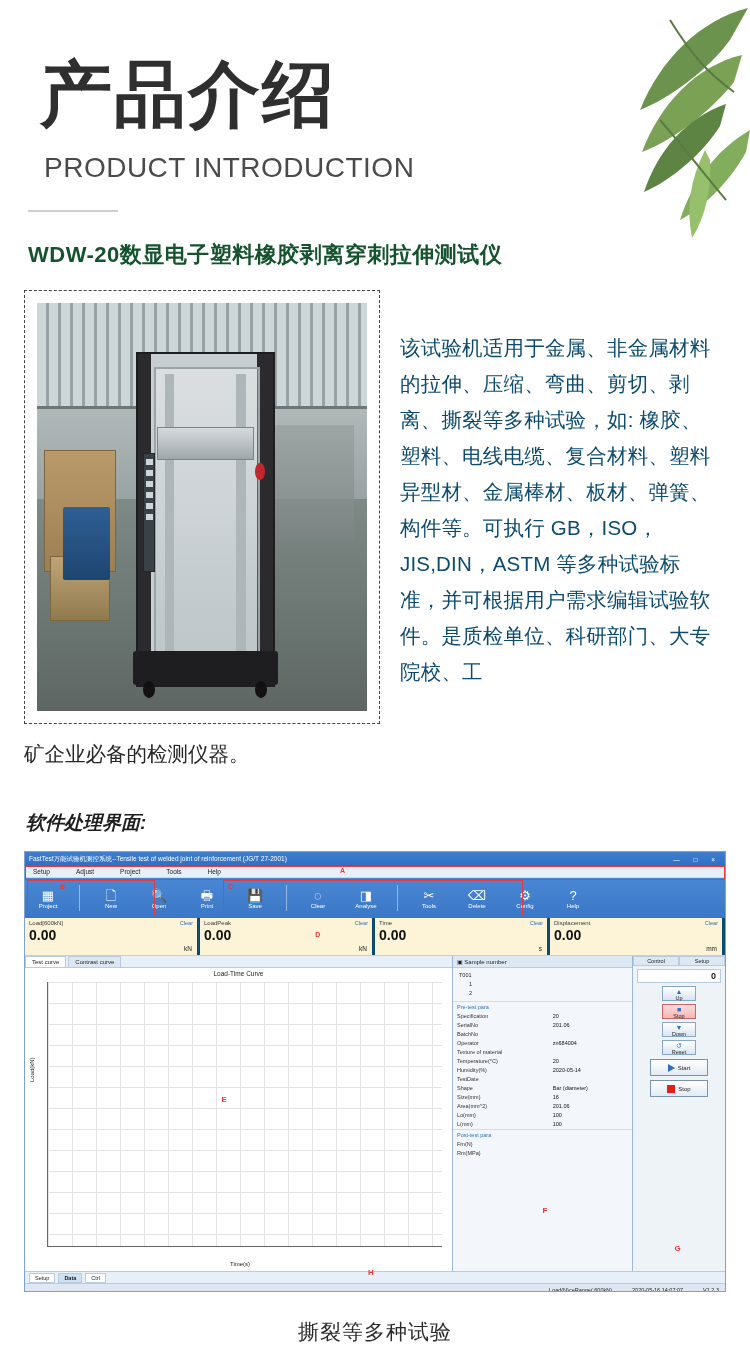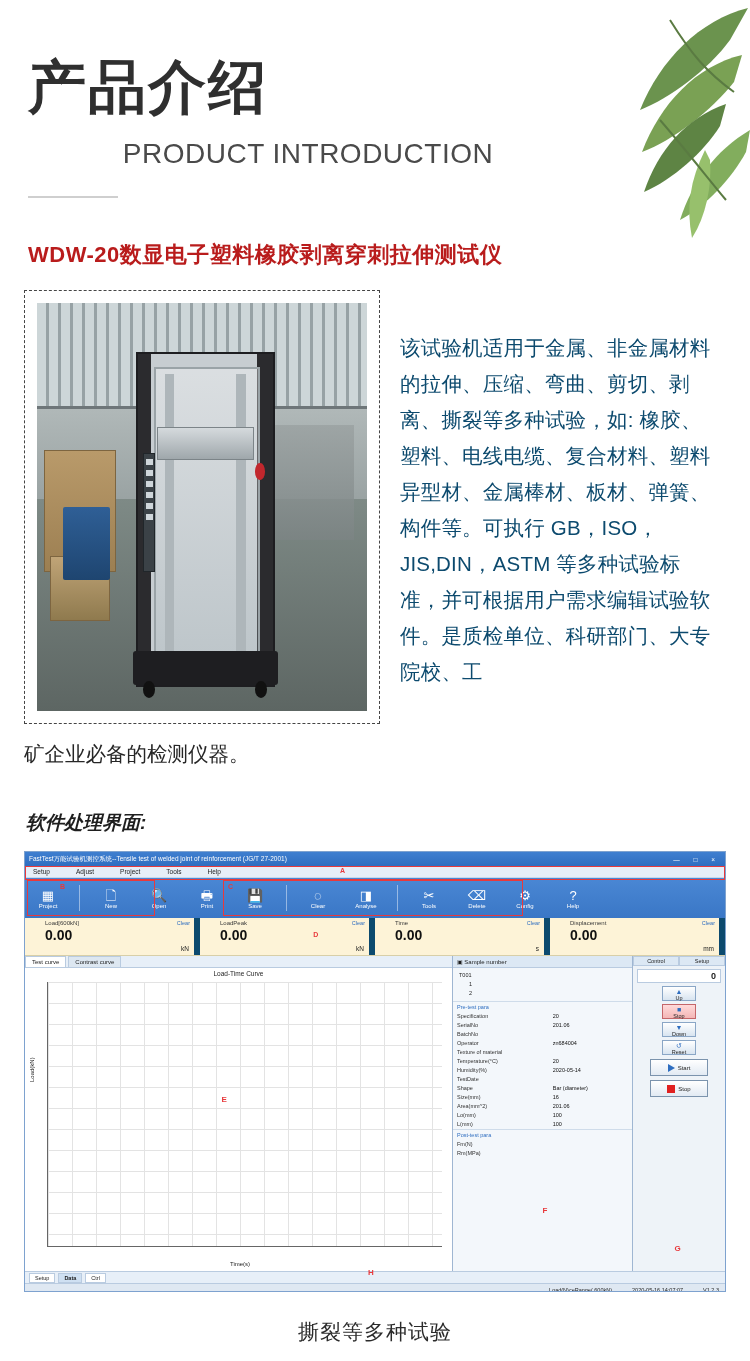--- a/index.html
+++ b/index.html
@@ -10,34 +10,33 @@
     font-family:"Liberation Sans", sans-serif;
     color:#2b2b2b;
   }
 
   
   .leaves { position:absolute; right:0; top:0; width:230px; height:260px; pointer-events:none; }
 
   
   .header { position:absolute; left:28px; top:58px; width:560px; }
   .title-cn {
-    font-size:58px; font-weight:bold; letter-spacing:2px; line-height:1;
-    color:#2f2f2f; margin:0 0 22px 0;
+    font-size:72px; font-weight:bold; letter-spacing:2px; line-height:1;
+    color:#2f2f2f; margin:0 0 22px 12px;
     -webkit-text-stroke:0px;
   }
   .title-en {
-    font-size:28px; color:#4a4a4a; letter-spacing:0.5px; margin:4px;
+    font-size:28px; color:#4a4a4a; letter-spacing:0.5px; margin:16px;
     font-weight:400;
-    text-align:center;
   }
   .rule { width:90px; height:2px; background:#cfcfcf; margin-top:26px; }
 
   .subtitle {
     position:absolute; left:28px; top:240px; width:690px;
-    font-size:22px; font-weight:bold; color:#b91c1c; letter-spacing:0.5px;
+    font-size:22px; font-weight:bold; color:#14532d; letter-spacing:0.5px;
   }
 
   
   .photo-frame {
     position:absolute; left:24px; top:290px; width:356px; height:434px;
     border:1px dashed #444; padding:12px;
   }
   .photo {
     width:100%; height:100%;
     position:relative; overflow:hidden;
@@ -112,21 +111,21 @@
     height:40px; background:linear-gradient(#4a87d4,#3a77c6);
     display:flex; align-items:center; padding:0 6px; gap:14px;
     position:relative;
   }
   .tbtn { width:34px; text-align:center; color:#fff; font-size:6px; }
   .tbtn .gl { display:block; font-size:13px; line-height:15px; color:#fff; }
   .tb-sep { width:1px; height:26px; background:rgba(255,255,255,.45); }
   .red-box { position:absolute; border:1px solid #e8393c; }
 
   .readouts { display:flex; height:38px; background:#fdf3d7; border-bottom:1px solid #d8cfa8; }
-  .ro { flex:1; border-right:6px solid #0c4a6e; padding:2px 20px; position:relative; }
+  .ro { flex:1; border-right:3px solid #0c4a6e; padding:2px 4px; position:relative; }
   .ro .lab { font-size:6px; color:#3a3a3a; }
   .ro .val { font-size:14px; font-weight:bold; color:#111; line-height:18px; }
   .ro .unit { position:absolute; right:5px; bottom:3px; font-size:6.5px; }
   .ro .clr { position:absolute; right:4px; top:2px; font-size:5.5px; color:#2f6ec0; }
   .ro .mk { position:absolute; right:30%; top:13px; color:#e8393c; font-size:7px; font-weight:bold; }
 
   .workspace { display:flex; height:315px; background:#dfe8f2; }
   .left-pane { width:428px; border-right:1px solid #9fb6d2; background:#fff; position:relative; }
   .tabs { height:12px; display:flex; gap:2px; background:#e7eff8; border-bottom:1px solid #b9cbe0; }
   .tab { font-size:6px; padding:2px 6px; border:1px solid #b9cbe0; border-bottom:none; background:#fff; }

